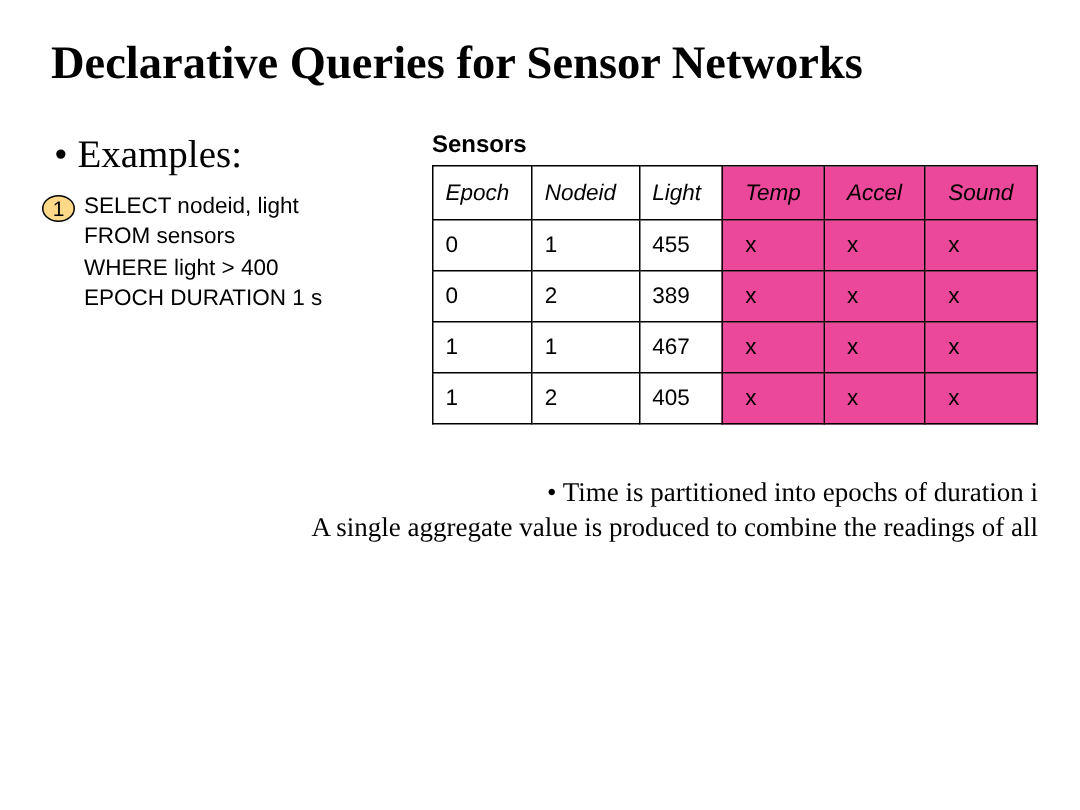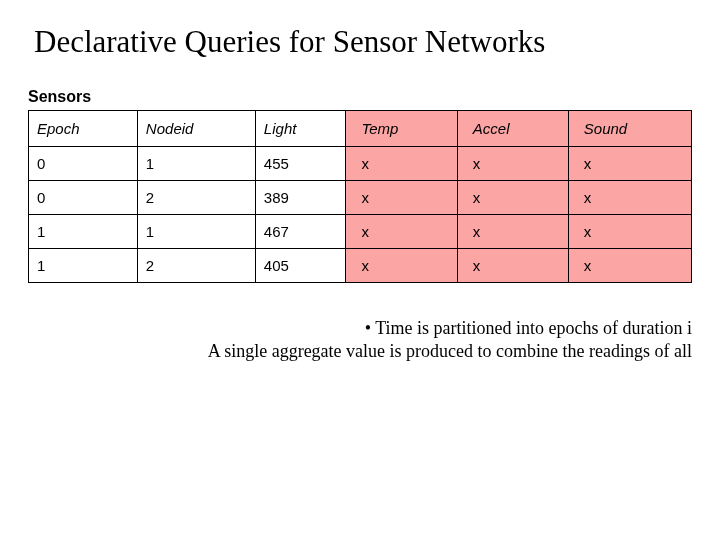--- a/index.html
+++ b/index.html
@@ -7,21 +7,21 @@
     width: 720px;
     height: 540px;
     background: #fff;
     font-family: "Times New Roman", Times, serif;
     color: #000;
     padding: 24px 28px 14px 28px;
     position: relative;
   }
   .title {
     font-size: 31px;
-    font-weight: 400;
+    font-weight: 700;
     margin-bottom: 28px;
     margin-left: 6px;
   }
   .content-row {
     display: flex;
     align-items: flex-start;
   }
   .left-col {
     width: 260px;
     flex-shrink: 0;
@@ -79,38 +79,50 @@
   }
   th {
     font-style: italic;
     height: 36px;
     margin-left: 20px;
   }
   td {
     height: 34px;
   }
   .hidden-col {
-    background: #fca5a5;
+    background: #ec4899;
     color: #000;
     padding-left: 15px;
   }
   .footer-note {
     font-size: 18px;
     line-height: 1.28;
     margin-top: 34px;
     text-align: right;
   }
 </style>
 </head>
 <body>
 
 <div class="title">Declarative Queries for Sensor Networks</div>
 
 <div class="content-row">
 
+  <div class="left-col">
+    <div class="examples-heading">• Examples:</div>
+    <div class="query-block">
+      <div class="marker">1</div>
+      <div class="query-lines">
+        <div>SELECT nodeid, light</div>
+        <div>FROM sensors</div>
+        <div>WHERE light &gt; 400</div>
+        <div>EPOCH DURATION 1 s</div>
+      </div>
+    </div>
+  </div>
 
   <div class="right-col">
     <div class="table-caption">Sensors</div>
     <table>
       <thead>
         <tr>
           <th>Epoch</th>
           <th>Nodeid</th>
           <th>Light</th>
           <th class="hidden-col">Temp</th>

